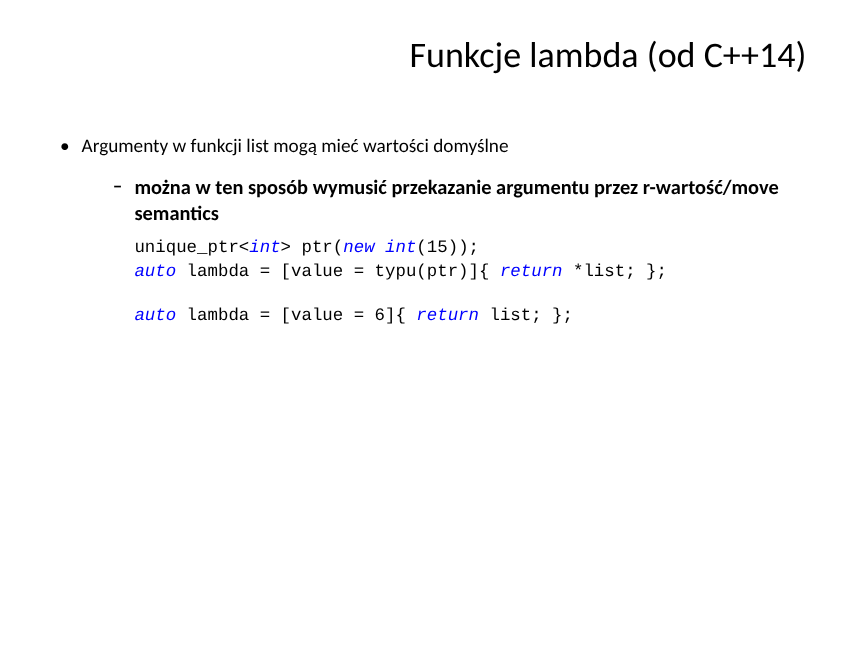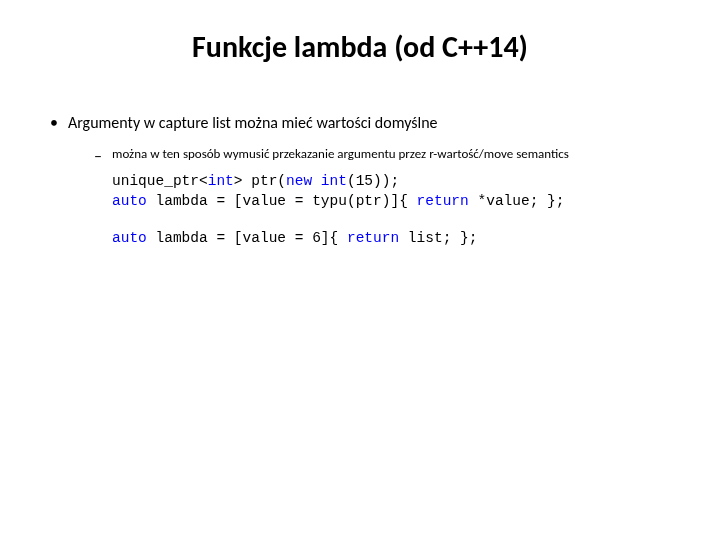--- a/index.html
+++ b/index.html
@@ -7,22 +7,22 @@
     width: 720px;
     height: 540px;
     background: #ffffff;
     font-family: Calibri, "Segoe UI", Arial, sans-serif;
     color: #000;
     padding: 24px 48px 24px 48px;
     overflow: hidden;
   }
   .title {
     font-size: 30px;
-    font-weight: 700;
-    text-align: center;
+    font-weight: 400;
+    text-align: right;
     margin-bottom: 48px;
     margin-top: 4px;
   }
   .bullets {
     list-style: none;
     padding-left: 0;
   }
   .b1 {
     font-size: 16px;
     margin-bottom: 26px;
@@ -31,63 +31,64 @@
     line-height: 1.3;
   }
   .b1::before {
     content: "•";
     position: absolute;
     left: 2px;
     top: 0;
     font-size: 16px;
   }
   .b2 {
-    font-size: 13px;
+    font-size: 17px;
     margin: 12px 0 10px 0;
     padding-left: 44px;
     position: relative;
     line-height: 1.25;
+    font-weight: bold;
   }
   .b2::before {
     content: "–";
     position: absolute;
     left: 26px;
     top: 0;
     font-size: 16px;
   }
   .kw-auto {
     color: #0000ff;
   }
   .code {
     font-family: Consolas, "Courier New", monospace;
     font-size: 14.5px;
     padding-left: 44px;
     white-space: pre;
     line-height: 1.35;
     margin: 6px 0 18px 0;
     color: #000;
   }
-  .code .kw { color: #0000ff; }
+  .code .kw { color: #0000ff; font-style: italic; }
 </style>
 </head>
 <body>
 
 <h1 class="title">Funkcje lambda (od C++14)</h1>
 
 <ul class="bullets">
 
 
   <li class="b1">
-    <span>Argumenty w capture list można mieć wartości domyślne</span>
+    <span>Argumenty w funkcji list mogą mieć wartości domyślne</span>
 
     <div class="b2">
       <span>można w ten sposób wymusić przekazanie argumentu przez r-wartość/move semantics</span>
     </div>
 
     <div class="code"><span>unique_ptr&lt;</span><span class="kw">int</span><span>&gt; ptr(</span><span class="kw">new</span><span> </span><span class="kw">int</span><span>(15));</span>
-<span class="kw">auto</span><span> lambda = [value = typu(ptr)]{ </span><span class="kw">return</span><span> *value; };</span></div>
+<span class="kw">auto</span><span> lambda = [value = typu(ptr)]{ </span><span class="kw">return</span><span> *list; };</span></div>
 
 
     <div class="code"><span class="kw">auto</span><span> lambda = [value = 6]{ </span><span class="kw">return</span><span> list; };</span></div>
 
   </li>
 
 </ul>
 
 </body></html>

